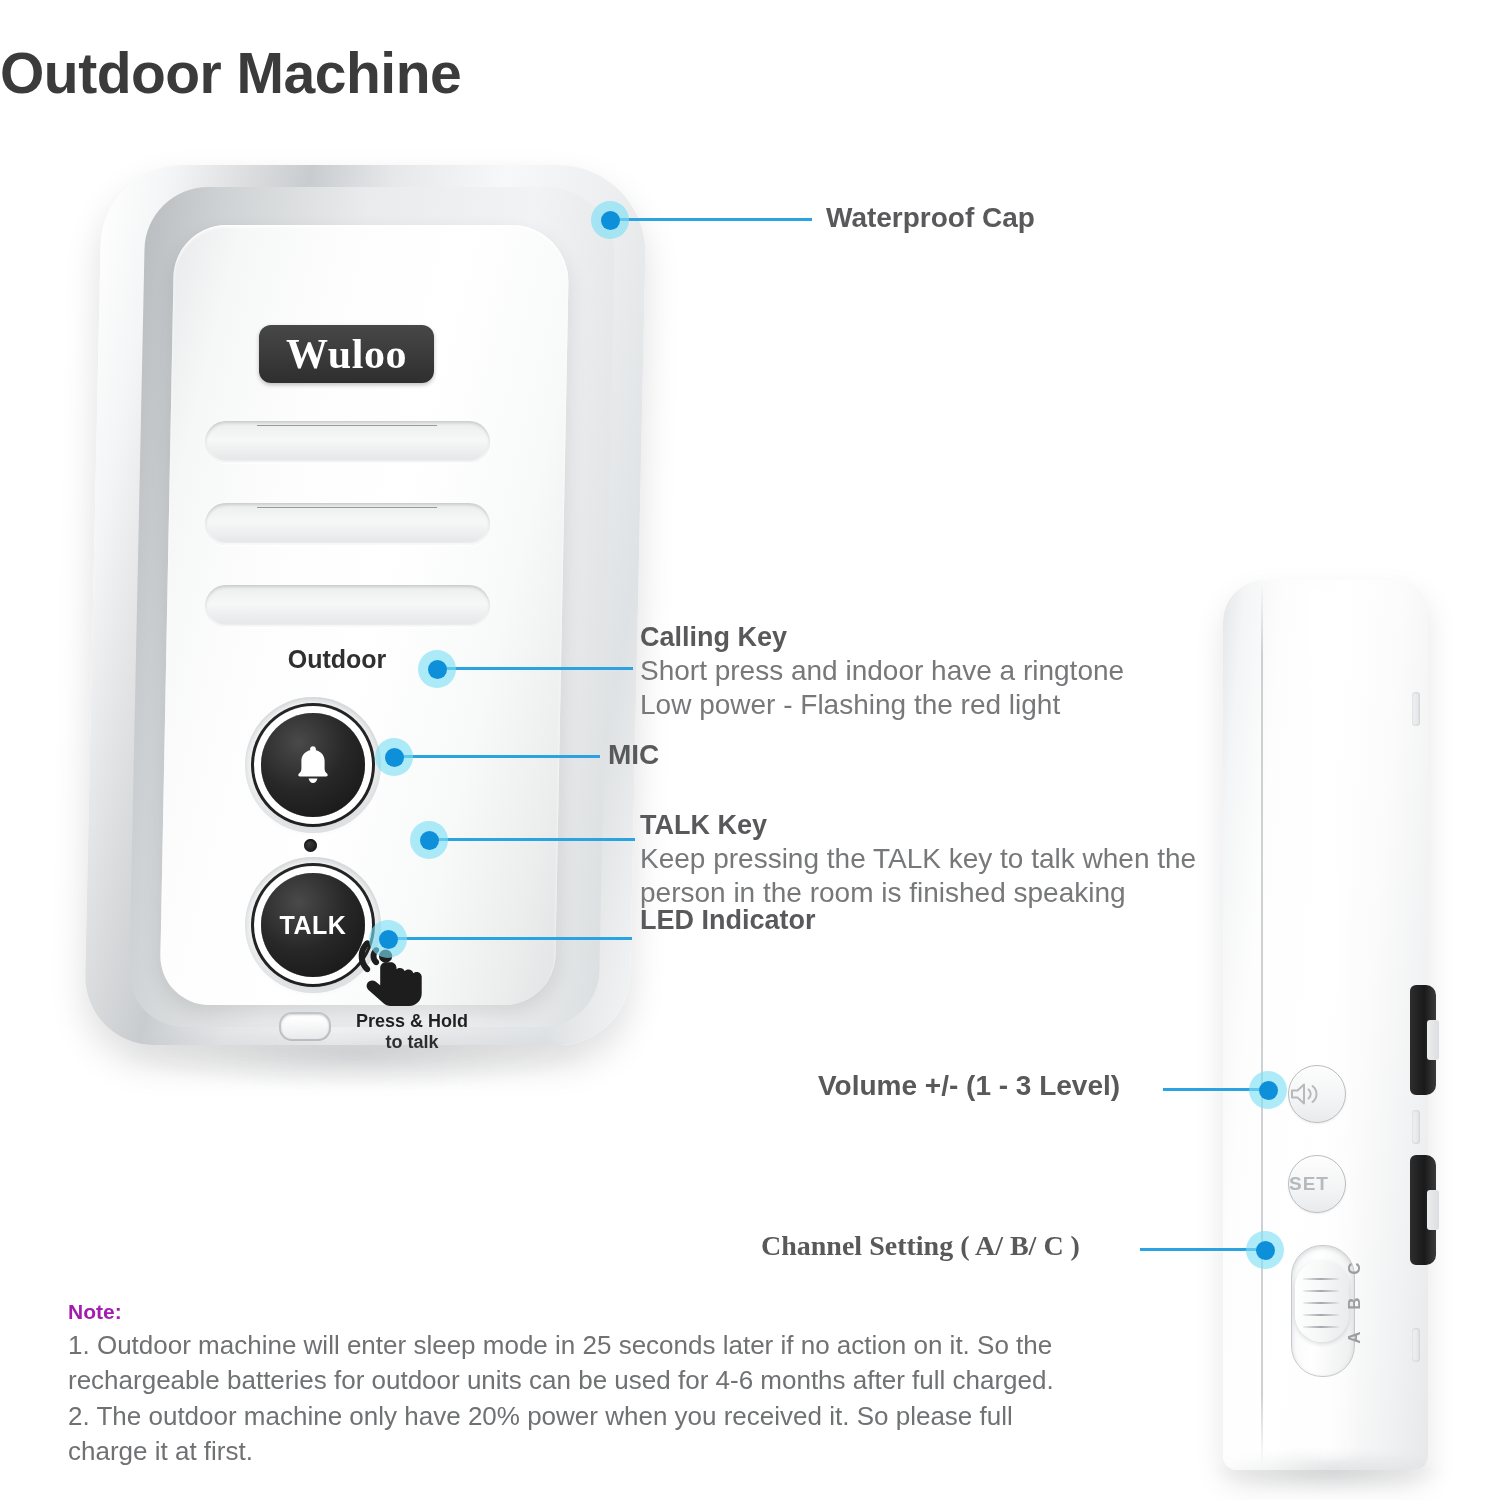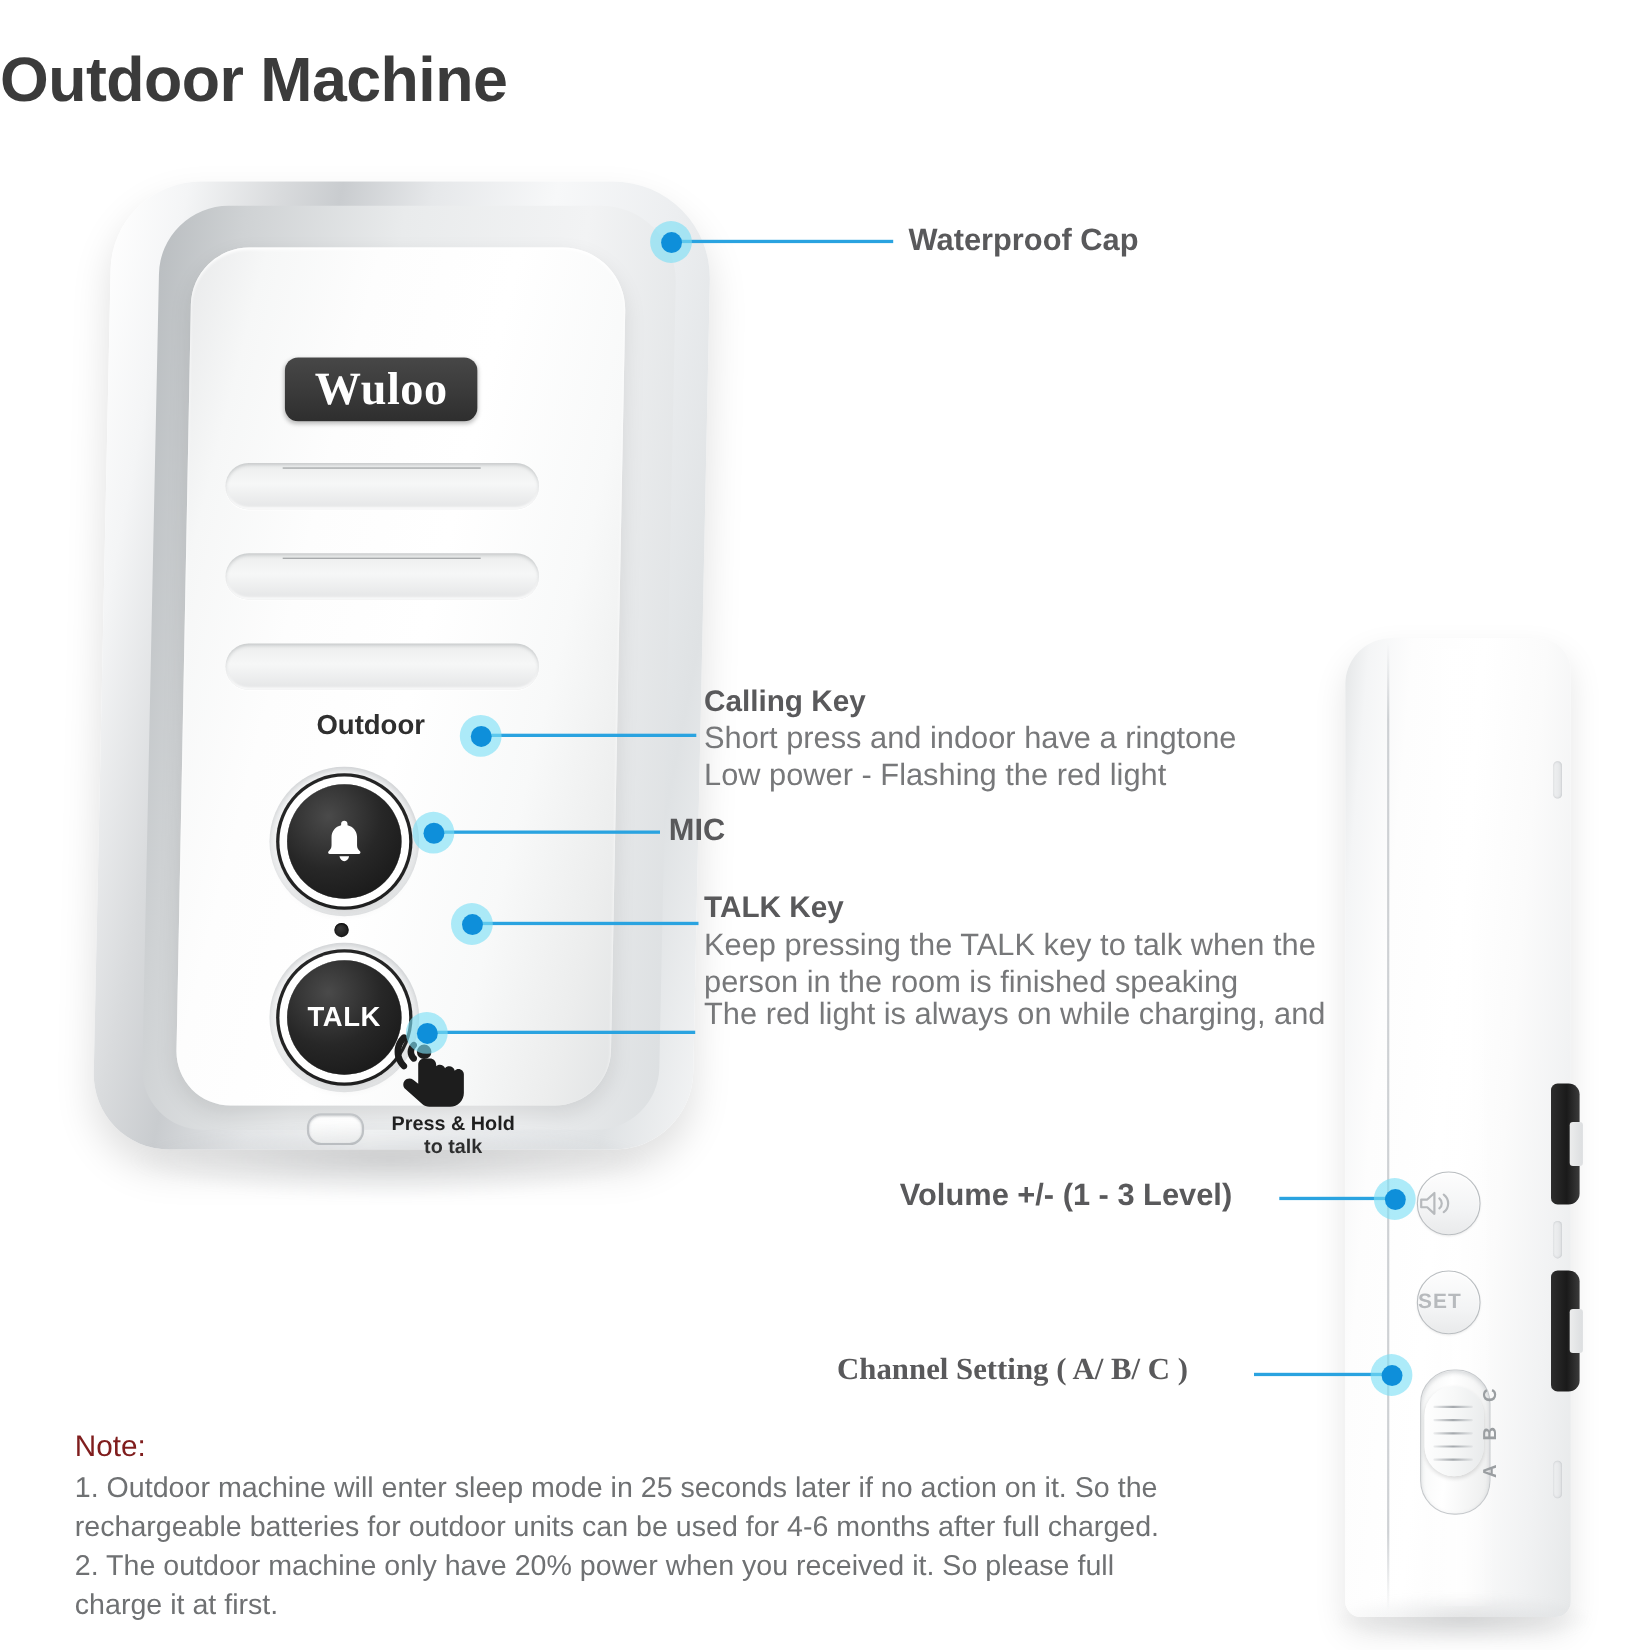--- a/index.html
+++ b/index.html
@@ -454,23 +454,23 @@
   }
 
   
   #notes {
     position: absolute;
     left: 68px;
     top: 1300px;
     width: 1030px;
   }
   #notes-title {
-    font-size: 27px;
-    font-weight: normal;
-    color: #7f1d1d;
+    font-size: 21px;
+    font-weight: bold;
+    color: #a21caf;
     margin-bottom: 4px;
   }
   .note-line {
     font-size: 26px;
     color: #6f7173;
     line-height: 1.36;
   }
 </style>
 </head>
 <body>
@@ -597,21 +597,21 @@
 <div class="leader" style="left:435px; top:838px; width:200px;"></div>
 <div class="callout-text" style="left:640px; top:810px;">
   <div class="callout-head">TALK Key</div>
   <div class="callout-line">Keep pressing the TALK key to talk when the</div>
   <div class="callout-line">person in the room is finished speaking</div>
 </div>
 
 <div class="callout-dot" style="left:369px; top:920px;"></div>
 <div class="leader" style="left:394px; top:937px; width:238px;"></div>
 <div class="callout-text" style="left:640px; top:905px;">
-  <div class="callout-line">The red light is always on while charging, and</div>
+  <div class="callout-head">LED Indicator</div>
 </div>
 
 <div class="callout-dot" style="left:1249px; top:1071px;"></div>
 <div class="leader" style="left:1163px; top:1088px; width:100px;"></div>
 <div class="callout-text" style="left:818px; top:1069px;">
   <div class="callout-single">Volume +/-   (1 - 3 Level)</div>
 </div>
 
 <div class="callout-dot" style="left:1246px; top:1231px;"></div>
 <div class="leader" style="left:1140px; top:1248px; width:120px;"></div>

